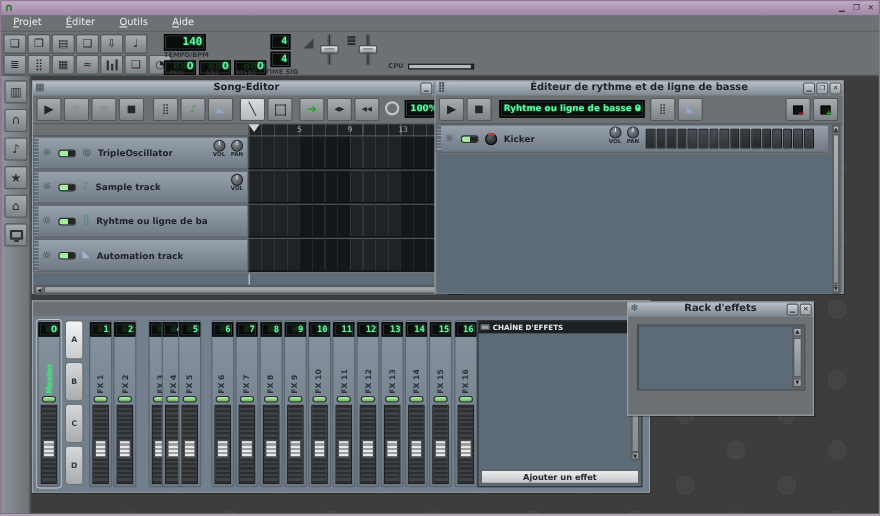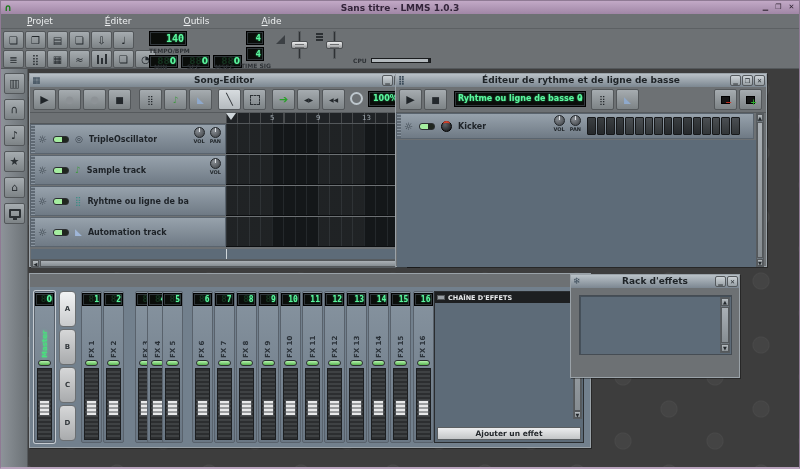--- a/index.html
+++ b/index.html
@@ -8,21 +8,21 @@
 
   
   .titlebar{position:absolute;left:0;top:0;right:0;height:13px;background:linear-gradient(#c2a9c6,#a086a6);display:flex;align-items:center;font-size:9px;font-weight:bold;color:#33243a;}
   .titlebar .logo{margin-left:3px;color:#1d7a1d;font-size:10px;line-height:9px;font-weight:bold;}
   .titlebar .ttext{position:absolute;left:0;right:0;text-align:center;}
   .tbtns{position:absolute;right:2px;top:1px;display:flex;gap:2px;}
   .tbtn{width:11px;height:11px;font-size:7px;line-height:11px;text-align:center;color:#2e2330;}
 
   
   .menubar{position:absolute;left:0;top:13px;right:0;height:15px;background:#6d7174;border-bottom:1px solid #5c6063;display:flex;align-items:center;font-size:9px;color:#eceeef;}
-  .menu-item{padding:0 26px;}
+  .menu-item{padding:0 11px;}
   .menu-item u{text-decoration:underline;}
 
   
   .toolbar{position:absolute;left:0;top:28px;right:0;height:40px;background:#6d7174;border-bottom:1px solid #54585b;}
   .btn{position:absolute;width:21px;height:18px;border:1px solid #53575a;border-radius:2px;background:linear-gradient(#a6acb0,#7d8386);display:flex;align-items:center;justify-content:center;font-size:10px;color:#23282c;overflow:hidden;}
   .lcd{background:#0a0d0a;border:1px solid #000;box-shadow:inset 0 0 0 1px #30363a;color:#5bf79e;font-family:"DejaVu Sans Mono",monospace;font-weight:bold;text-shadow:0 0 2px rgba(60,255,150,.6);}
   .lcd .ghost{color:#15321f;text-shadow:none;font-weight:bold;}
   .tlabel{position:absolute;font-size:6px;font-weight:bold;color:#2e3236;letter-spacing:0;}
   .wedge{position:absolute;width:0;height:0;border-left:9px solid transparent;border-bottom:9px solid #3c4044;}
   .vslider{position:absolute;width:3px;height:28px;background:#2e3134;border:1px solid #595d60;}
@@ -123,21 +123,20 @@
   .mixer-ic{display:inline-flex;gap:2px;align-items:flex-end;height:10px;}
   .mixer-ic i{width:2px;background:#2c3135;}
 </style>
 </head>
 <body>
 
 <div id="app">
 
   <div class="titlebar">
     <span class="logo">∩</span>
-    <span class="ttext">Sans titre - LMMS 1.0.3</span>
     <span class="tbtns">
       <span class="tbtn">▁</span>
       <span class="tbtn">❒</span>
       <span class="tbtn">✕</span>
     </span>
   </div>
 
   <div class="menubar">
       <span class="menu-item"><u>P</u>rojet</span>
       <span class="menu-item"><u>É</u>diter</span>

